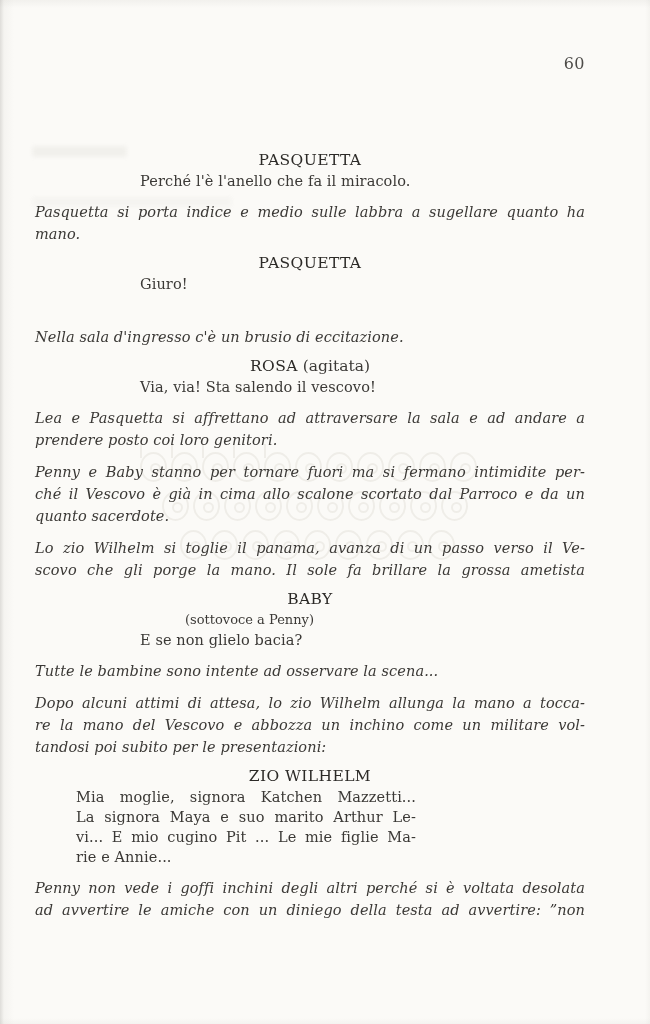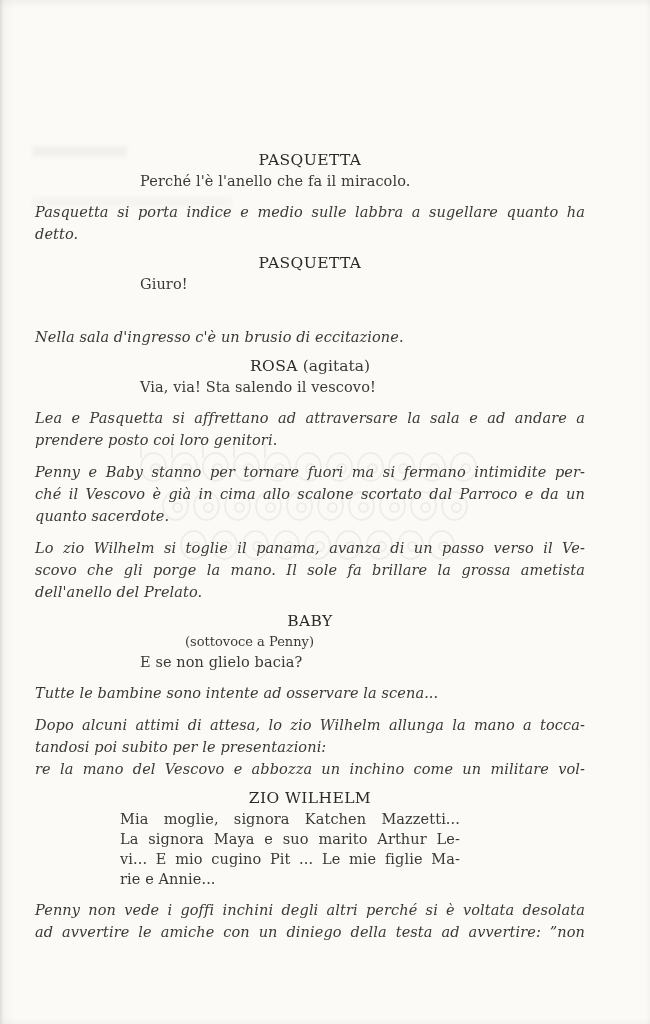--- a/index.html
+++ b/index.html
@@ -51,21 +51,21 @@
   }
   .cue .cue-name { font-weight: normal; color: #2c2a27; letter-spacing: 0.4px; }
   .cue .cue-paren { font-weight: normal; color: #3b3936; }
 
   .dialogue {
     font-size: 14.5px;
     line-height: 20px;
     margin-left: 105px;
     letter-spacing: 0.1px;
   }
-  .dialogue.jblock { margin-left: 85px; width: 340px; }
+  .dialogue.jblock { margin-left: 41px; width: 340px; }
   .dialogue .ln { text-align: left; }
   .dialogue .ln.j { text-align: justify; text-align-last: justify; }
 
   .paren {
     font-size: 13px;
     line-height: 20px;
     margin-left: 150px;
   }
 
   .spacer { height: 22px; }
@@ -160,29 +160,30 @@
         <div class="wm-glyph"></div>
         <div class="wm-glyph"></div>
         <div class="wm-glyph"></div>
         <div class="wm-glyph"></div>
         <div class="wm-glyph"></div>
         <div class="wm-glyph"></div>
         <div class="wm-glyph"></div>
       </div>
     </div>
 
+  <div class="page-number">60</div>
 
   <div class="content">
       <div class="cue"><span class="cue-name">PASQUETTA</span></div>
       <div class="dialogue">
         <div class="ln">Perché l'è l'anello che fa il miracolo.</div>
       </div>
       <div class="action">
         <div class="ln j">Pasquetta si porta indice e medio sulle labbra a sugellare quanto ha</div>
-        <div class="ln">detto.</div>
+        <div class="ln">mano.</div>
       </div>
       <div class="cue"><span class="cue-name">PASQUETTA</span></div>
       <div class="dialogue">
         <div class="ln">Giuro!</div>
       </div>
       <div class="spacer"></div>
       <div class="action">
         <div class="ln">Nella sala d'ingresso c'è un brusio di eccitazione.</div>
       </div>
       <div class="cue"><span class="cue-name">ROSA</span><span class="cue-paren"> (agitata)</span></div>
@@ -194,34 +195,33 @@
         <div class="ln">prendere posto coi loro genitori.</div>
       </div>
       <div class="action">
         <div class="ln j">Penny e Baby stanno per tornare fuori ma si fermano intimidite per-</div>
         <div class="ln j">ché il Vescovo è già in cima allo scalone scortato dal Parroco e da un</div>
         <div class="ln">quanto sacerdote.</div>
       </div>
       <div class="action">
         <div class="ln j">Lo zio Wilhelm si toglie il panama, avanza di un passo verso il Ve-</div>
         <div class="ln j">scovo che gli porge la mano. Il sole fa brillare la grossa ametista</div>
-        <div class="ln">dell'anello del Prelato.</div>
       </div>
       <div class="cue"><span class="cue-name">BABY</span></div>
       <div class="paren">(sottovoce a Penny)</div>
       <div class="dialogue">
         <div class="ln">E se non glielo bacia?</div>
       </div>
       <div class="action">
         <div class="ln">Tutte le bambine sono intente ad osservare la scena...</div>
       </div>
       <div class="action">
         <div class="ln j">Dopo alcuni attimi di attesa, lo zio Wilhelm allunga la mano a tocca-</div>
+        <div class="ln j">re la mano del Vescovo e abbozza un inchino come un militare vol-</div>
         <div class="ln">tandosi poi subito per le presentazioni:</div>
-        <div class="ln j">re la mano del Vescovo e abbozza un inchino come un militare vol-</div>
       </div>
       <div class="cue"><span class="cue-name">ZIO WILHELM</span></div>
       <div class="dialogue jblock">
         <div class="ln j">Mia moglie, signora Katchen Mazzetti...</div>
         <div class="ln j">La signora Maya e suo marito Arthur Le-</div>
         <div class="ln j">vi... E mio cugino Pit ... Le mie figlie Ma-</div>
         <div class="ln">rie e Annie...</div>
       </div>
       <div class="action">
         <div class="ln j">Penny non vede i goffi inchini degli altri perché si è voltata desolata</div>

